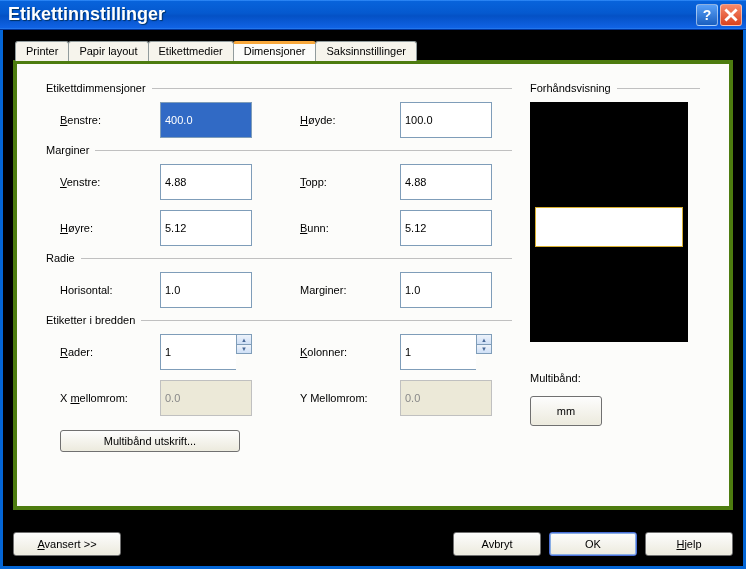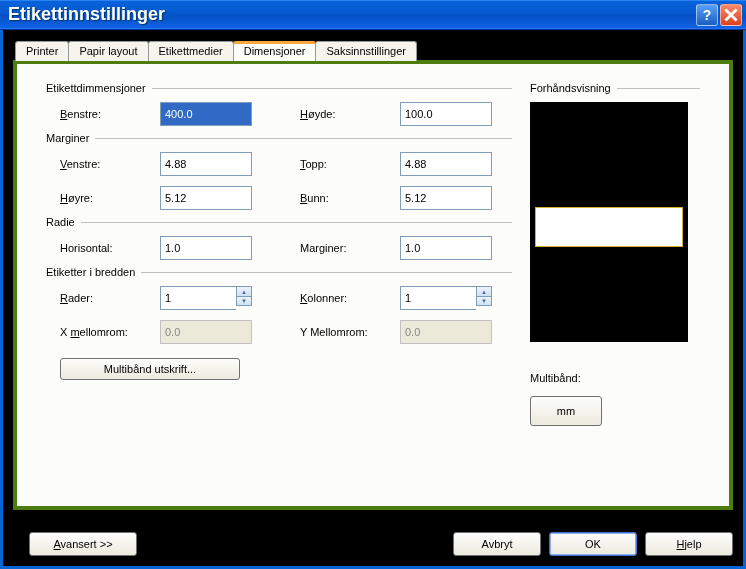--- a/index.html
+++ b/index.html
@@ -52,21 +52,21 @@
 .right-col { width: 170px; }
 
 .group-header { display: flex; align-items: center; font-size: 11px; margin: 6px 0 8px 0; }
 .group-header .line { flex: 1; height: 1px; background: #c0c0c0; margin-left: 6px; }
 
 .form-grid { display: grid; grid-template-columns: 100px 100px 40px 100px 100px; row-gap: 10px; align-items: center; margin-left: 14px; margin-bottom: 4px; }
 .form-label { font-size: 11px; }
 .form-label u { text-decoration: underline; }
 
 input[type=text] {
-  width: 92px; height: 24px; font-size: 11px; padding: 1px 4px;
+  width: 92px; height: 36px; font-size: 11px; padding: 1px 4px;
   border: 1px solid #7f9db9; background: #fff;
 }
 input[type=text].selected { background: #316ac5; color: #fff; }
 input[type=text]:disabled { background: #ece9d8; color: #888; border: 1px solid #c0c0c0; }
 
 .spinner-wrap { display: inline-flex; }
 .spinner-wrap input { width: 76px; border-right: none; }
 .spinner-btns { display: flex; flex-direction: column; width: 16px; }
 .spinner-btns button {
   height: 10px; border: 1px solid #7f9db9; background: linear-gradient(to bottom,#eef3fa,#cfe0f7);
@@ -86,21 +86,21 @@
   border: 1px solid #000;
 }
 .preview-label-rect {
   position: absolute; left: 4px; top: 104px; width: 148px; height: 40px;
   background: #fff; border: 1px solid #d8b030;
 }
 
 .unit-btn { width: 72px; height: 30px; margin-top: 12px; }
 
 .bottom-bar {
-  position: absolute; left: 26px; right: 10px; bottom: 10px;
+  position: absolute; left: 10px; right: 10px; bottom: 10px;
   display: flex; align-items: center;
 }
 .bottom-bar .spacer { flex: 1; }
 .bottom-btn { width: 88px; height: 24px; margin-left: 8px; }
 .adv-btn { width: 108px; height: 24px; text-align: center; }
 .default-btn { border: 1px solid #4a6fd6; box-shadow: inset 0 0 0 1px #89ade4; }
 </style>
 </head>
 <body>
 

